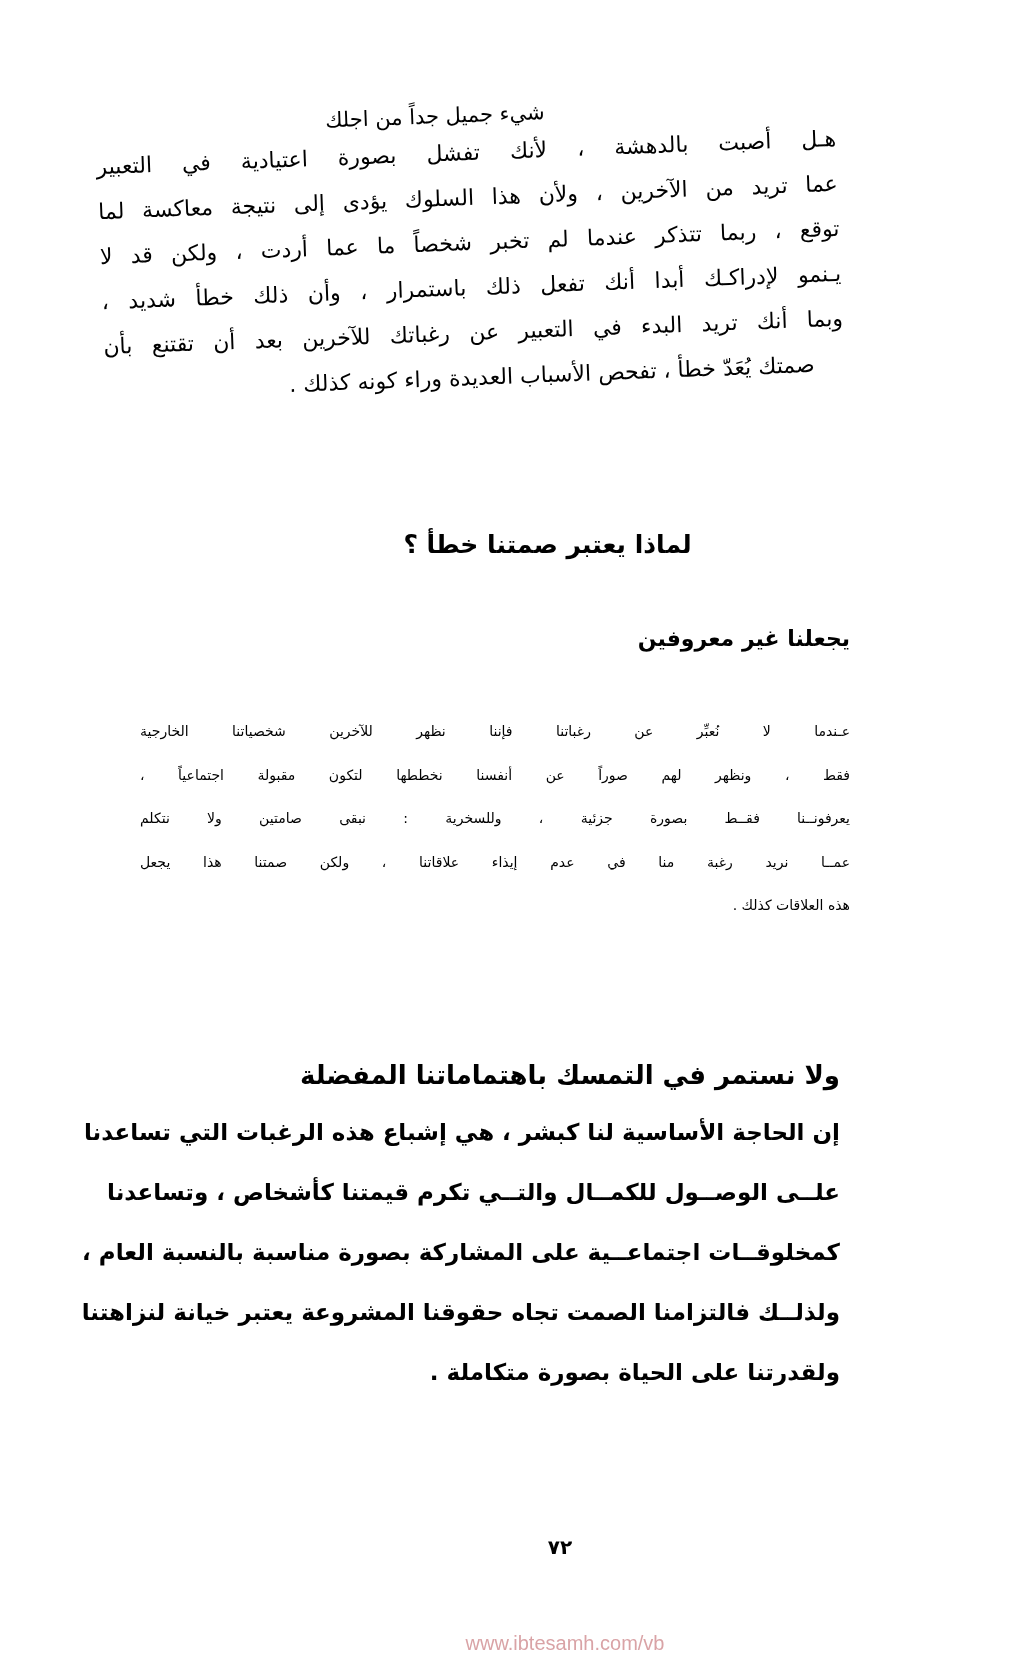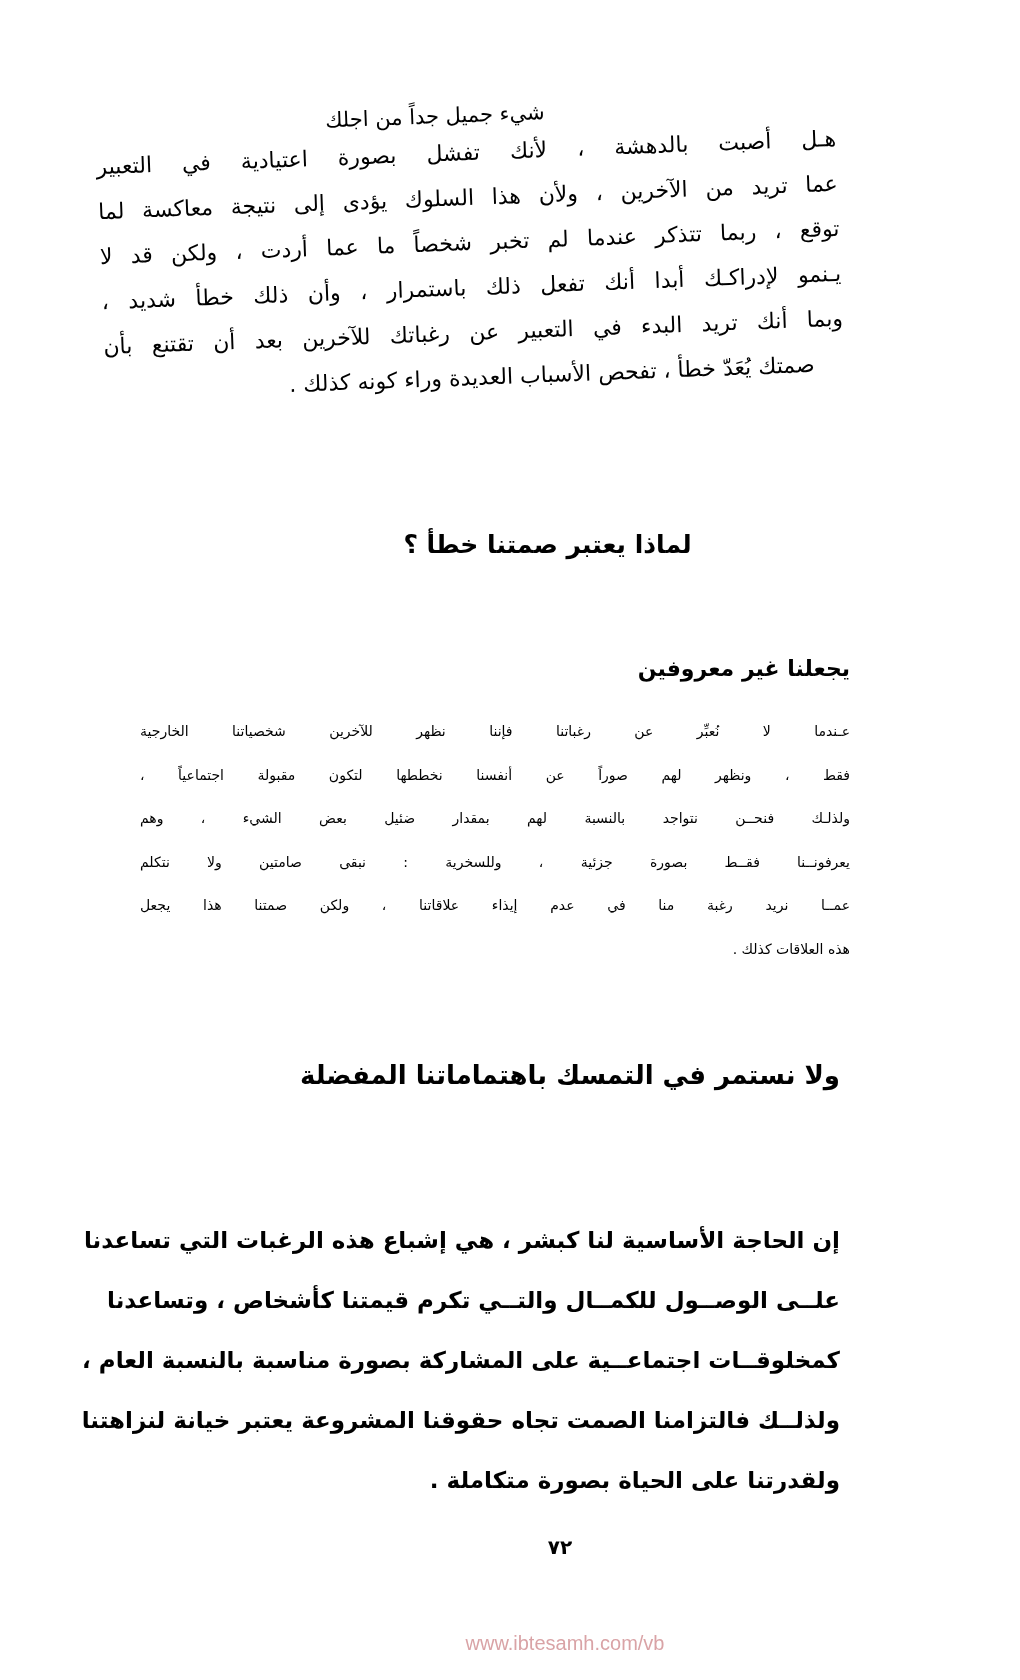--- a/index.html
+++ b/index.html
@@ -21,34 +21,34 @@
       margin: 0; font-size: 22px; line-height: 45px; text-align: justify;
       text-align-last: justify; white-space: nowrap;
     }
     .slanted-block p.line.last { text-align-last: right; padding-right: 30px; }
     .h-section {
       position: absolute; text-align: center; font-weight: bold;
       font-size: 25px; width: 100%;
     }
     .h-why { top: 530px; left: 0; padding-left: 75px; box-sizing: border-box; }
     .subhead {
-      position: absolute; right: 170px; top: 656px; font-weight: bold; font-size: 22px;
+      position: absolute; right: 170px; top: 626px; font-weight: bold; font-size: 22px;
     }
     .para1 {
       position: absolute; right: 170px; top: 710px; width: 710px;
     }
     .para1 p.line {
       margin: 0; font-size: 14px; line-height: 43.5px; text-align: justify; text-align-last: justify; white-space: nowrap;
     }
     .para1 p.line.last { text-align-last: right; }
     .h-fav {
       position: absolute; right: 180px; top: 1060px; font-weight: bold; font-size: 26px;
     }
     .para2 {
-      position: absolute; right: 180px; top: 1210px; width: 720px;
+      position: absolute; right: 180px; top: 1102px; width: 720px;
     }
     .para2 p.line {
       margin: 0; font-size: 23px; line-height: 60px; font-weight: bold;
       text-align: justify; text-align-last: justify; white-space: nowrap;
     }
     .para2 p.line.last { text-align-last: right; }
     .page-number {
       position: absolute; top: 1535px; left: 0; width: 100%; text-align: center;
       font-size: 20px; font-weight: bold; direction: ltr; padding-left: 100px; box-sizing: border-box;
     }
@@ -73,21 +73,20 @@
     <p class="line last">صمتك يُعَدّ خطأ ، تفحص الأسباب العديدة وراء كونه كذلك .</p>
   </div>
 
   <div class="h-section h-why">لماذا يعتبر صمتنا خطأ ؟</div>
 
   <div class="subhead">يجعلنا غير معروفين</div>
 
   <div class="para1">
     <p class="line">عـندما لا نُعبِّر عن رغباتنا فإننا نظهر للآخرين شخصياتنا الخارجية</p>
     <p class="line">فقط ، ونظهر لهم صوراً عن أنفسنا نخططها لتكون مقبولة اجتماعياً ،</p>
-    <p class="line">ولذلـك فنحــن نتواجد بالنسبة لهم بمقدار ضئيل بعض الشيء ، وهم</p>
     <p class="line">يعرفونــنا فقــط بصورة جزئية ، وللسخرية : نبقى صامتين ولا نتكلم</p>
     <p class="line">عمــا نريد رغبة منا في عدم إيذاء علاقاتنا ، ولكن صمتنا هذا يجعل</p>
     <p class="line last">هذه العلاقات كذلك .</p>
   </div>
 
   <div class="h-fav">ولا نستمر في التمسك باهتماماتنا المفضلة</div>
 
   <div class="para2">
     <p class="line">إن الحاجة الأساسية لنا كبشر ، هي إشباع هذه الرغبات التي تساعدنا</p>
     <p class="line">علــى الوصــول للكمــال والتــي تكرم قيمتنا كأشخاص ، وتساعدنا</p>

